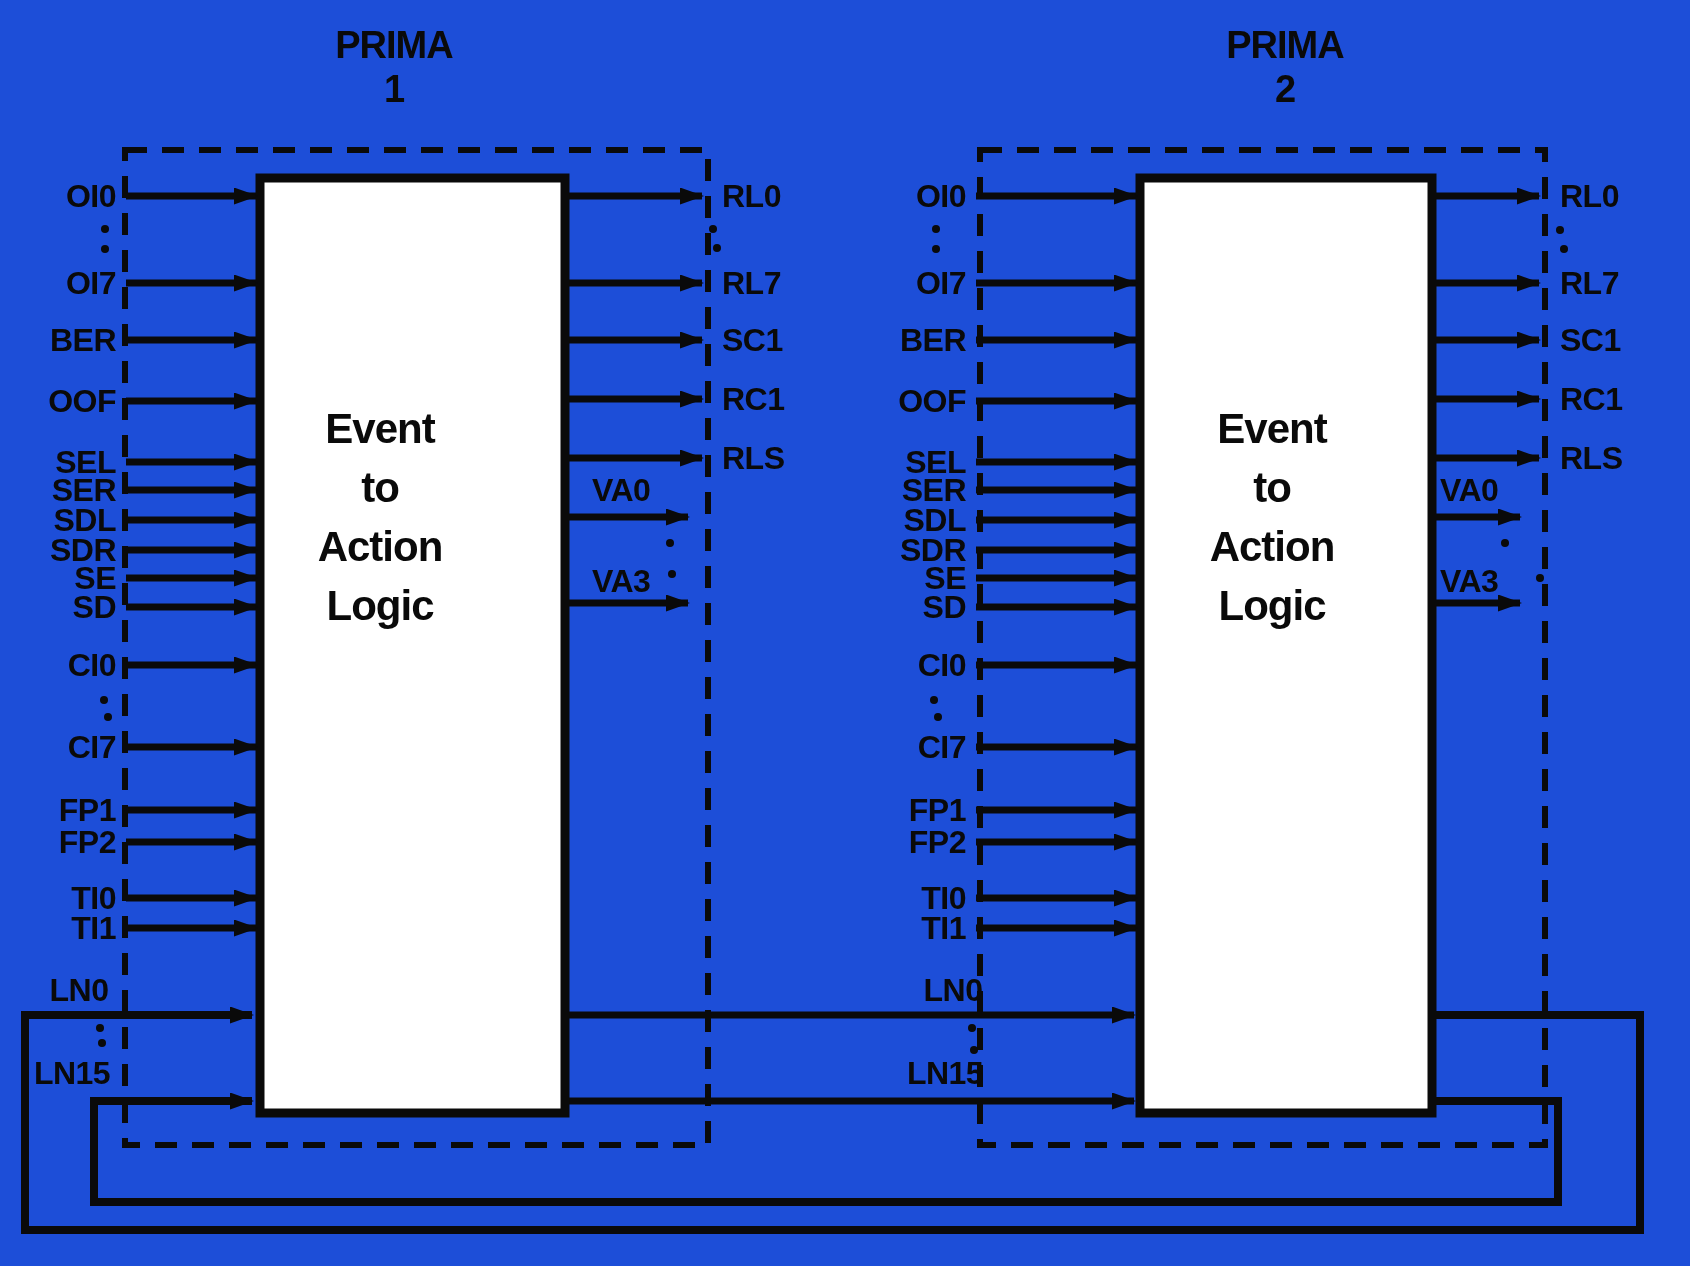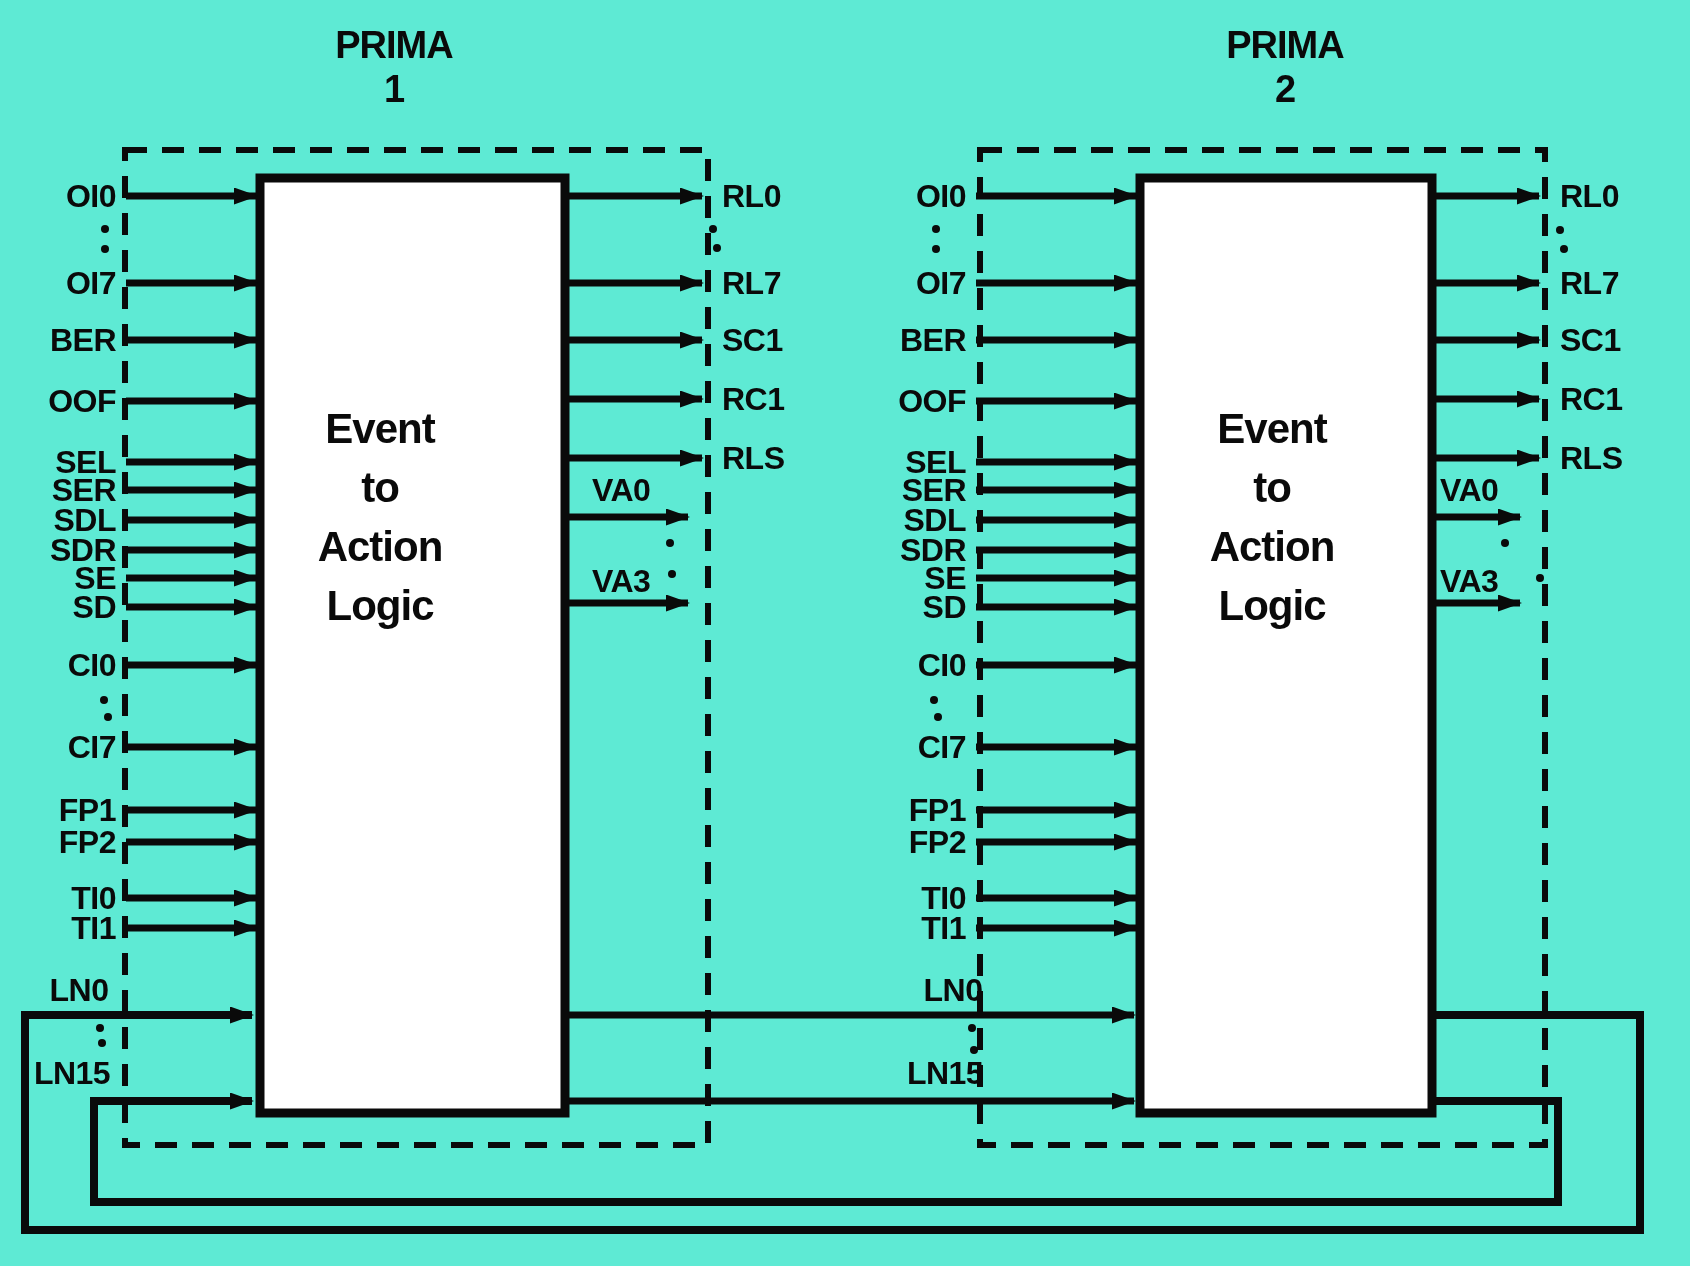--- a/index.html
+++ b/index.html
@@ -1,20 +1,20 @@
 <!DOCTYPE html>
 <html><head>
 <meta charset="utf-8">
 <style>
   html, body { margin: 0; padding: 0; background: #ffffff; }
   .canvas {
     position: relative;
     width: 1690px;
     height: 1266px;
-    background: #5eead4;
+    background: #1d4ed8;
     overflow: hidden;
   }
   svg { position: absolute; left: 0; top: 0; }
   text {
     font-family: "Liberation Sans", "DejaVu Sans", sans-serif;
     font-weight: bold;
     fill: #0a0a0a;
   }
   .ttl { font-size: 38px; letter-spacing: -1px; }
   .sig { font-size: 32px; letter-spacing: -0.5px; }

